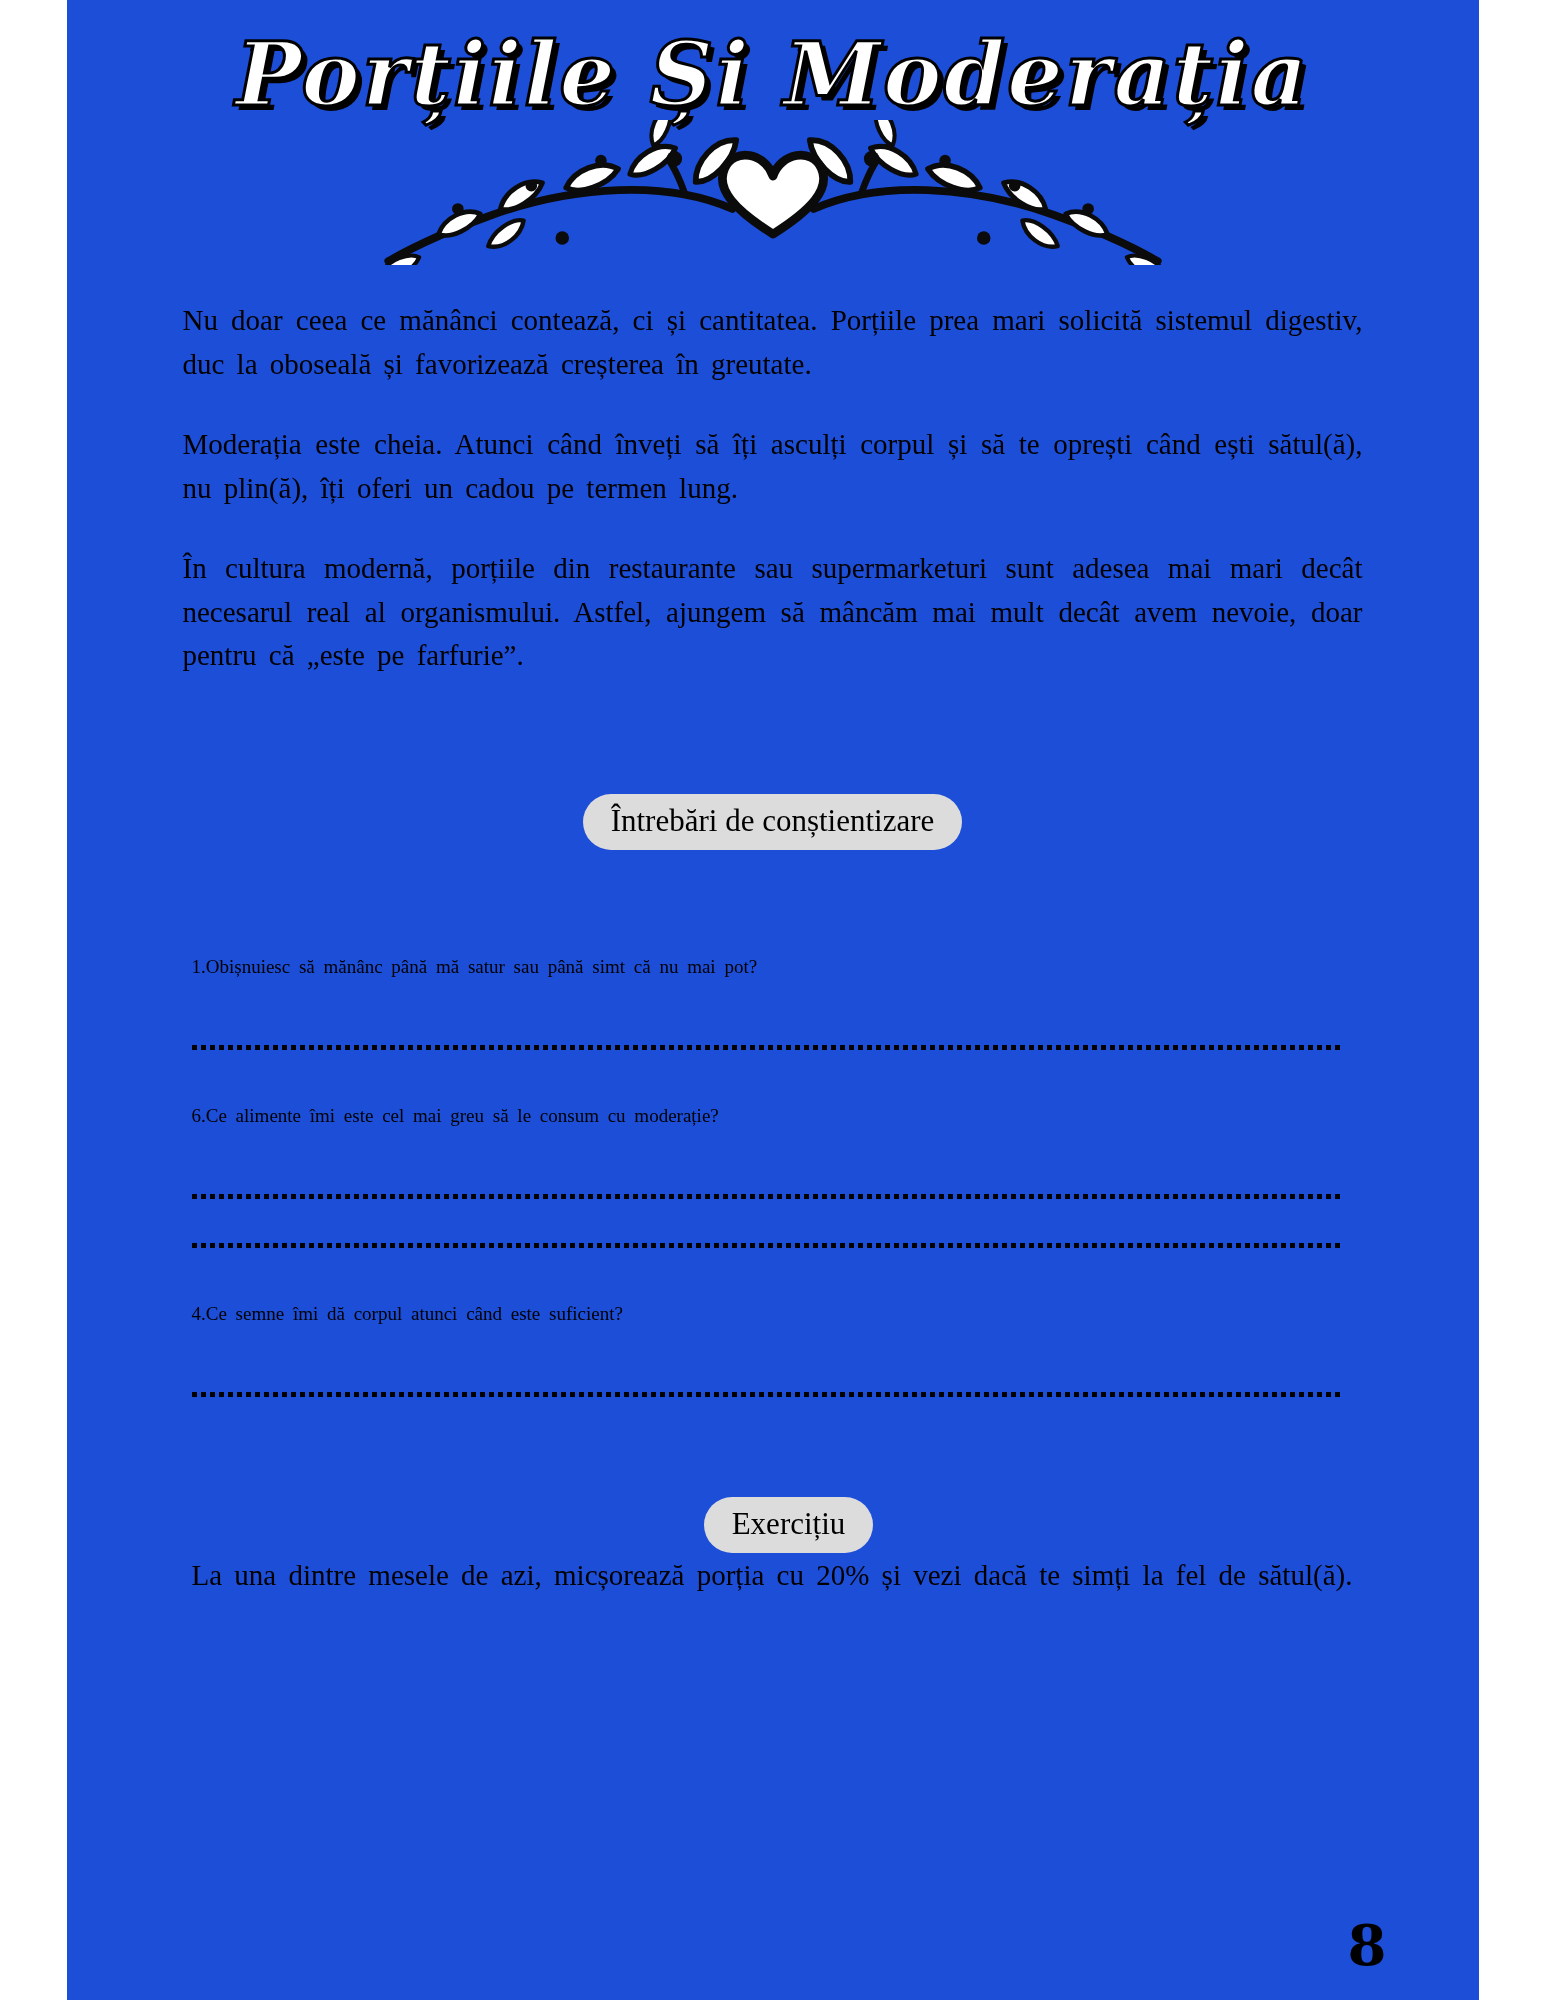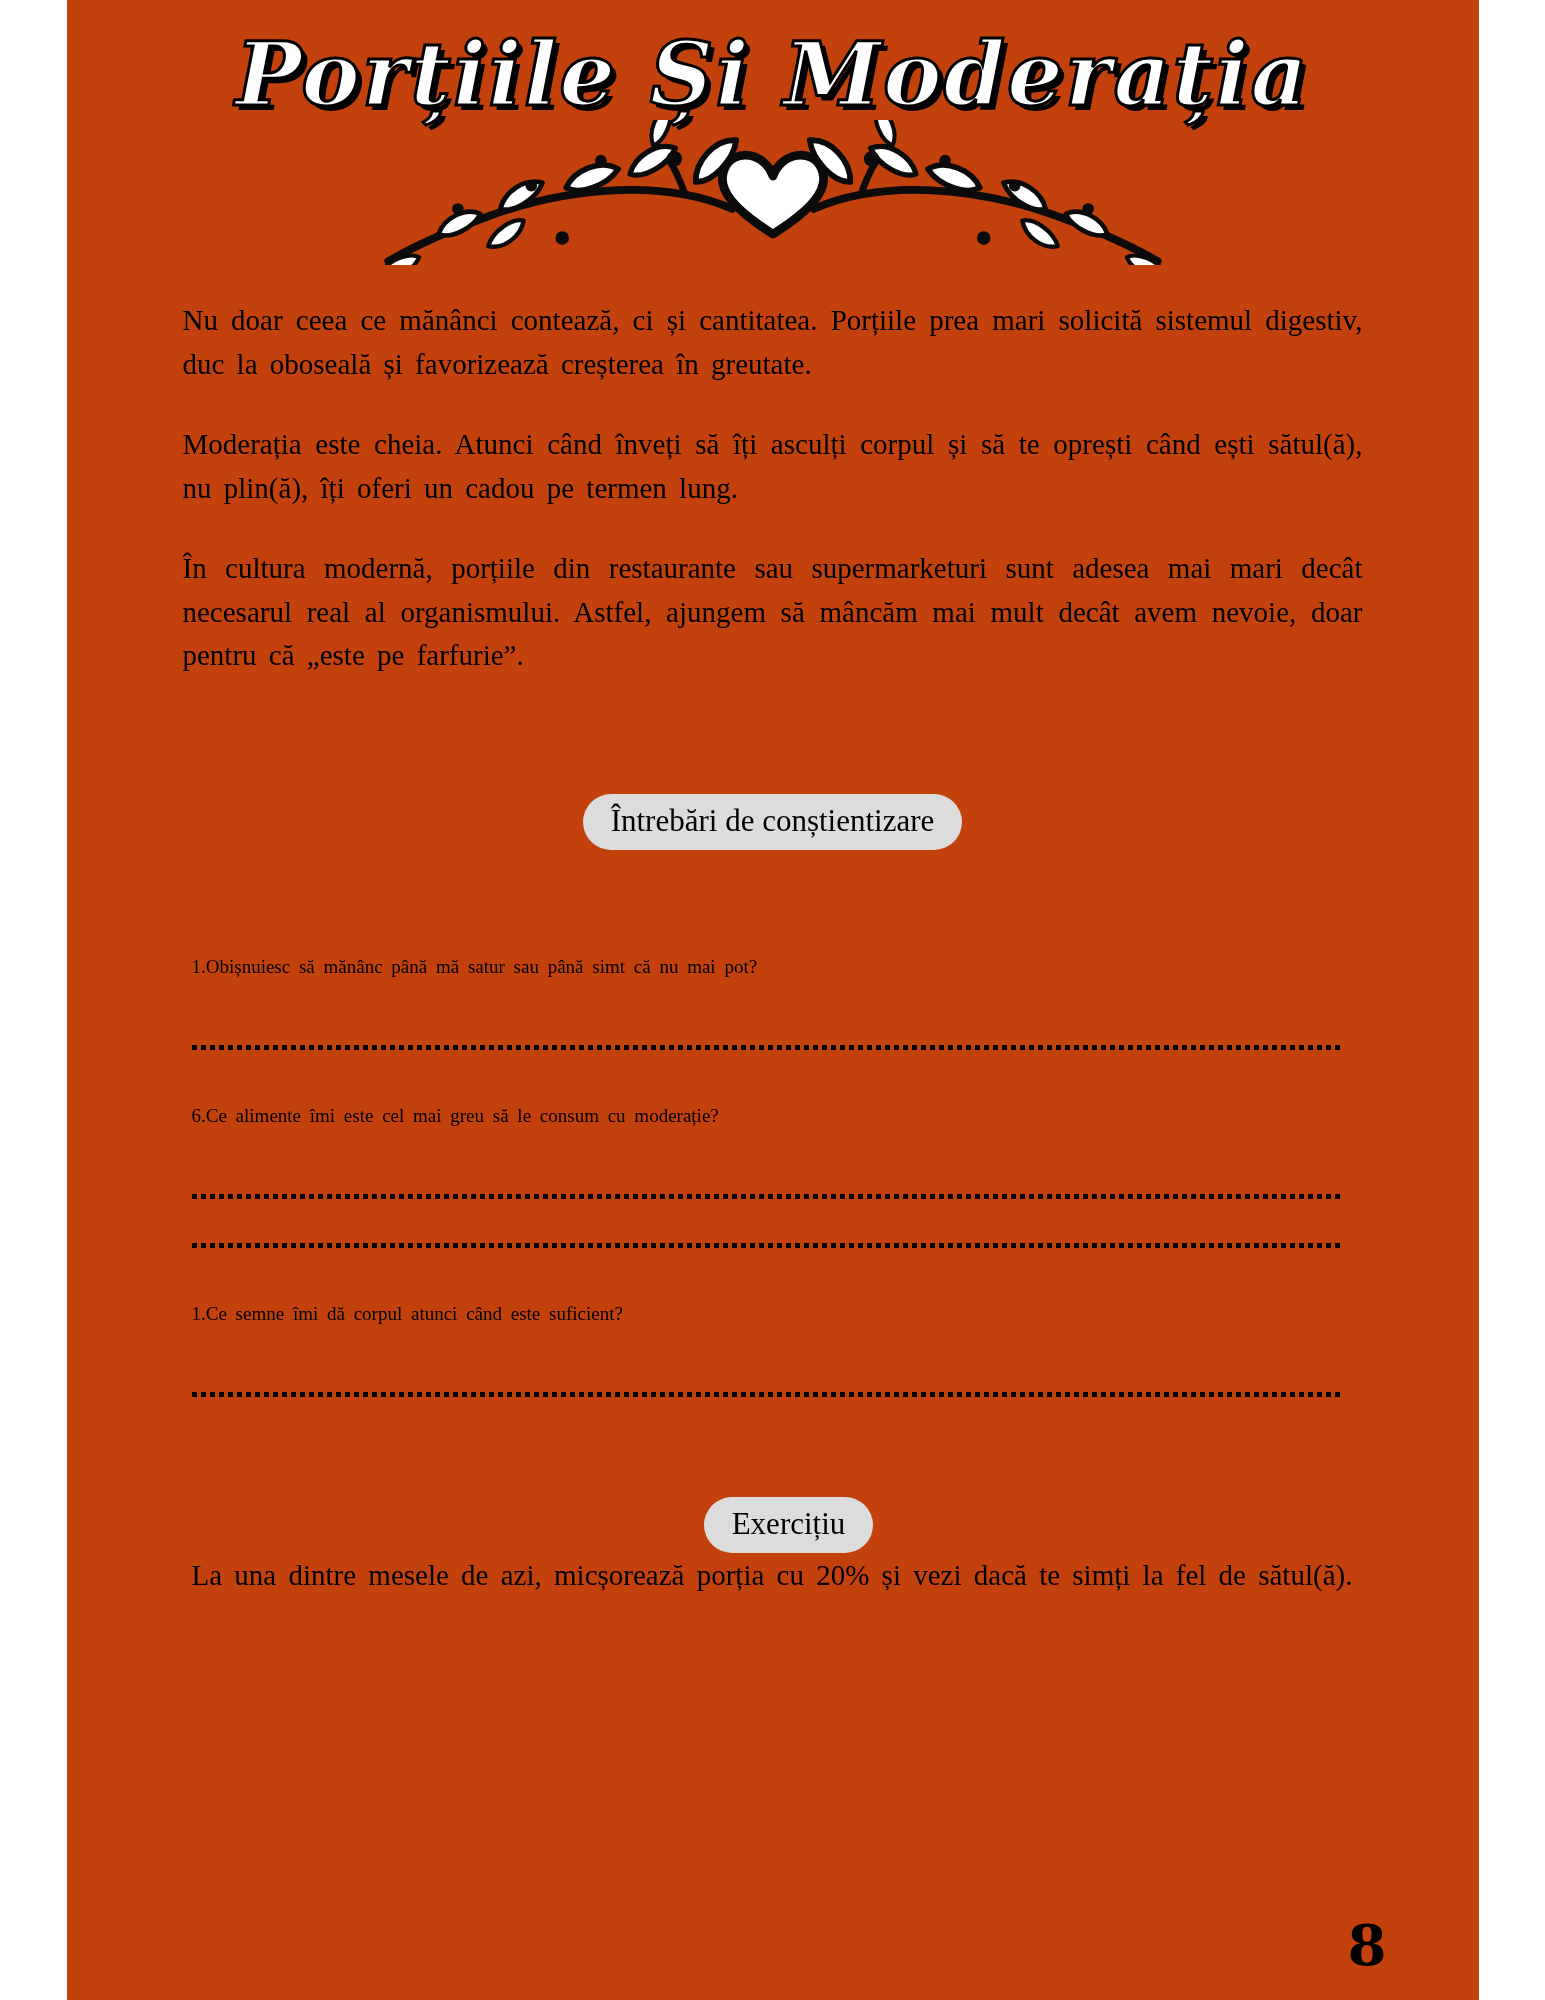--- a/index.html
+++ b/index.html
@@ -4,21 +4,21 @@
 <style>
   * { margin: 0; padding: 0; box-sizing: border-box; }
   html, body { background: #ffffff; }
   body { font-family: "Liberation Serif", serif; color: #000; }
 
   .page {
     position: relative;
     width: 1412px;
     height: 2000px;
     margin: 0 auto;
-    background: #c2410c;
+    background: #1d4ed8;
     overflow: hidden;
   }
 
   
   .title {
     margin-top: 22px;
     text-align: center;
     font-family: "DejaVu Serif", serif;
     font-style: italic;
     font-weight: 700;
@@ -170,21 +170,21 @@
       <div class="dotted"></div>
     </div>
     <div class="qblock">
       <p class="question">6.Ce alimente îmi este cel mai greu să le consum cu moderație?</p>
       <div class="dotted"></div>
     </div>
     <div class="qblock">
       <div class="dotted"></div>
     </div>
     <div class="qblock">
-      <p class="question">1.Ce semne îmi dă corpul atunci când este suficient?</p>
+      <p class="question">4.Ce semne îmi dă corpul atunci când este suficient?</p>
       <div class="dotted"></div>
     </div>
   </div>
 
   <div class="pill-wrap exercise">
     <span class="pill">Exercițiu</span>
   </div>
 
   <p class="exercise-text">La una dintre mesele de azi, micșorează porția cu 20% și vezi dacă te simți la fel de sătul(ă).</p>
 

